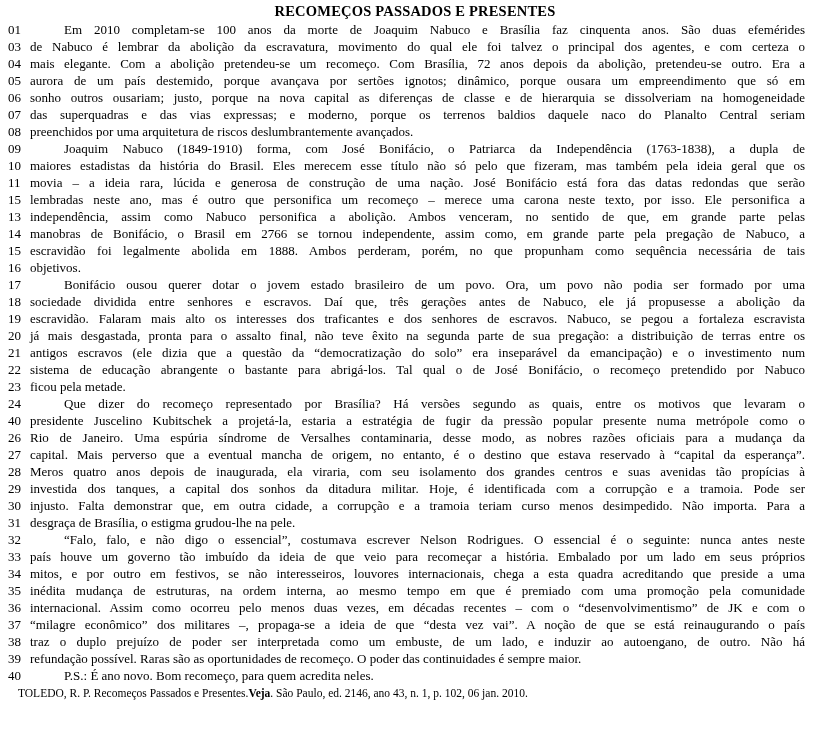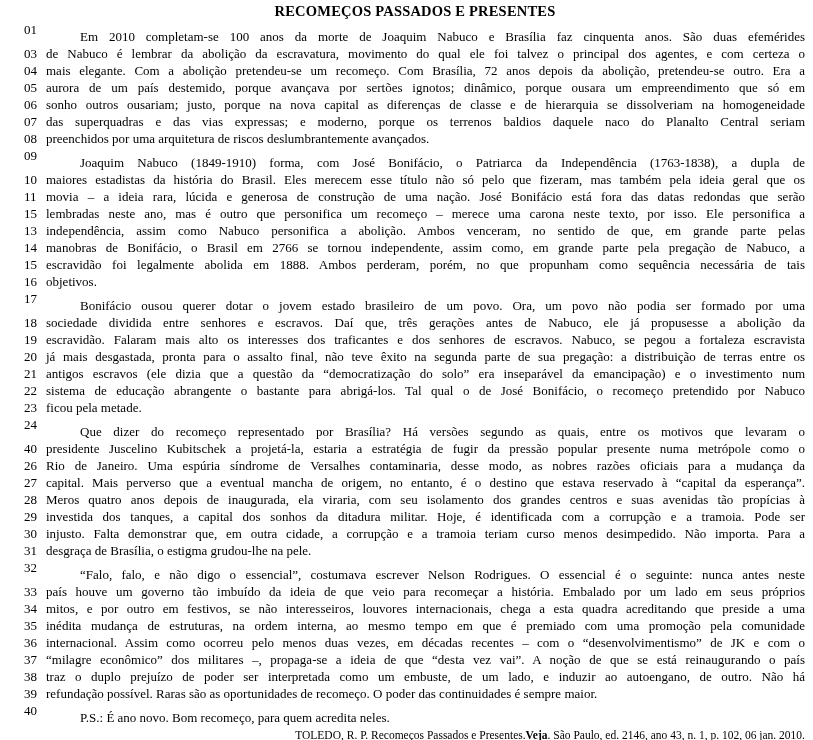--- a/index.html
+++ b/index.html
@@ -25,47 +25,45 @@
     margin: 0 0 1px 17px;
     letter-spacing: 0.2px;
   }
   .lines {
     margin: 0;
   }
   .line {
     display: flex;
     font-size: 13px;
     line-height: 17px;
-    padding-left: 24px;
+    padding-left: 8px;
     padding-right: 8px;
   }
   .line .num {
     flex: none;
     width: 22px;
     text-align: left;
   }
   .line .txt {
     flex: 1;
     text-align: justify;
     text-align-last: justify;
   }
   .line.no-justify .txt {
     text-align-last: left;
   }
   .line.indent .txt {
     text-indent: 34px;
-    margin-top: 7px;
   }
   .citation {
     font-size: 11.5px;
     line-height: 16px;
     padding-left: 18px;
     padding-right: 8px;
     margin-top: 1px;
-    text-align: right;
   }
   .citation .journal {
     font-weight: bold;
   }
 </style>
 </head>
 <body>
 
 <div class="page">
   <h1 class="doc-title">RECOMEÇOS PASSADOS E PRESENTES</h1>

